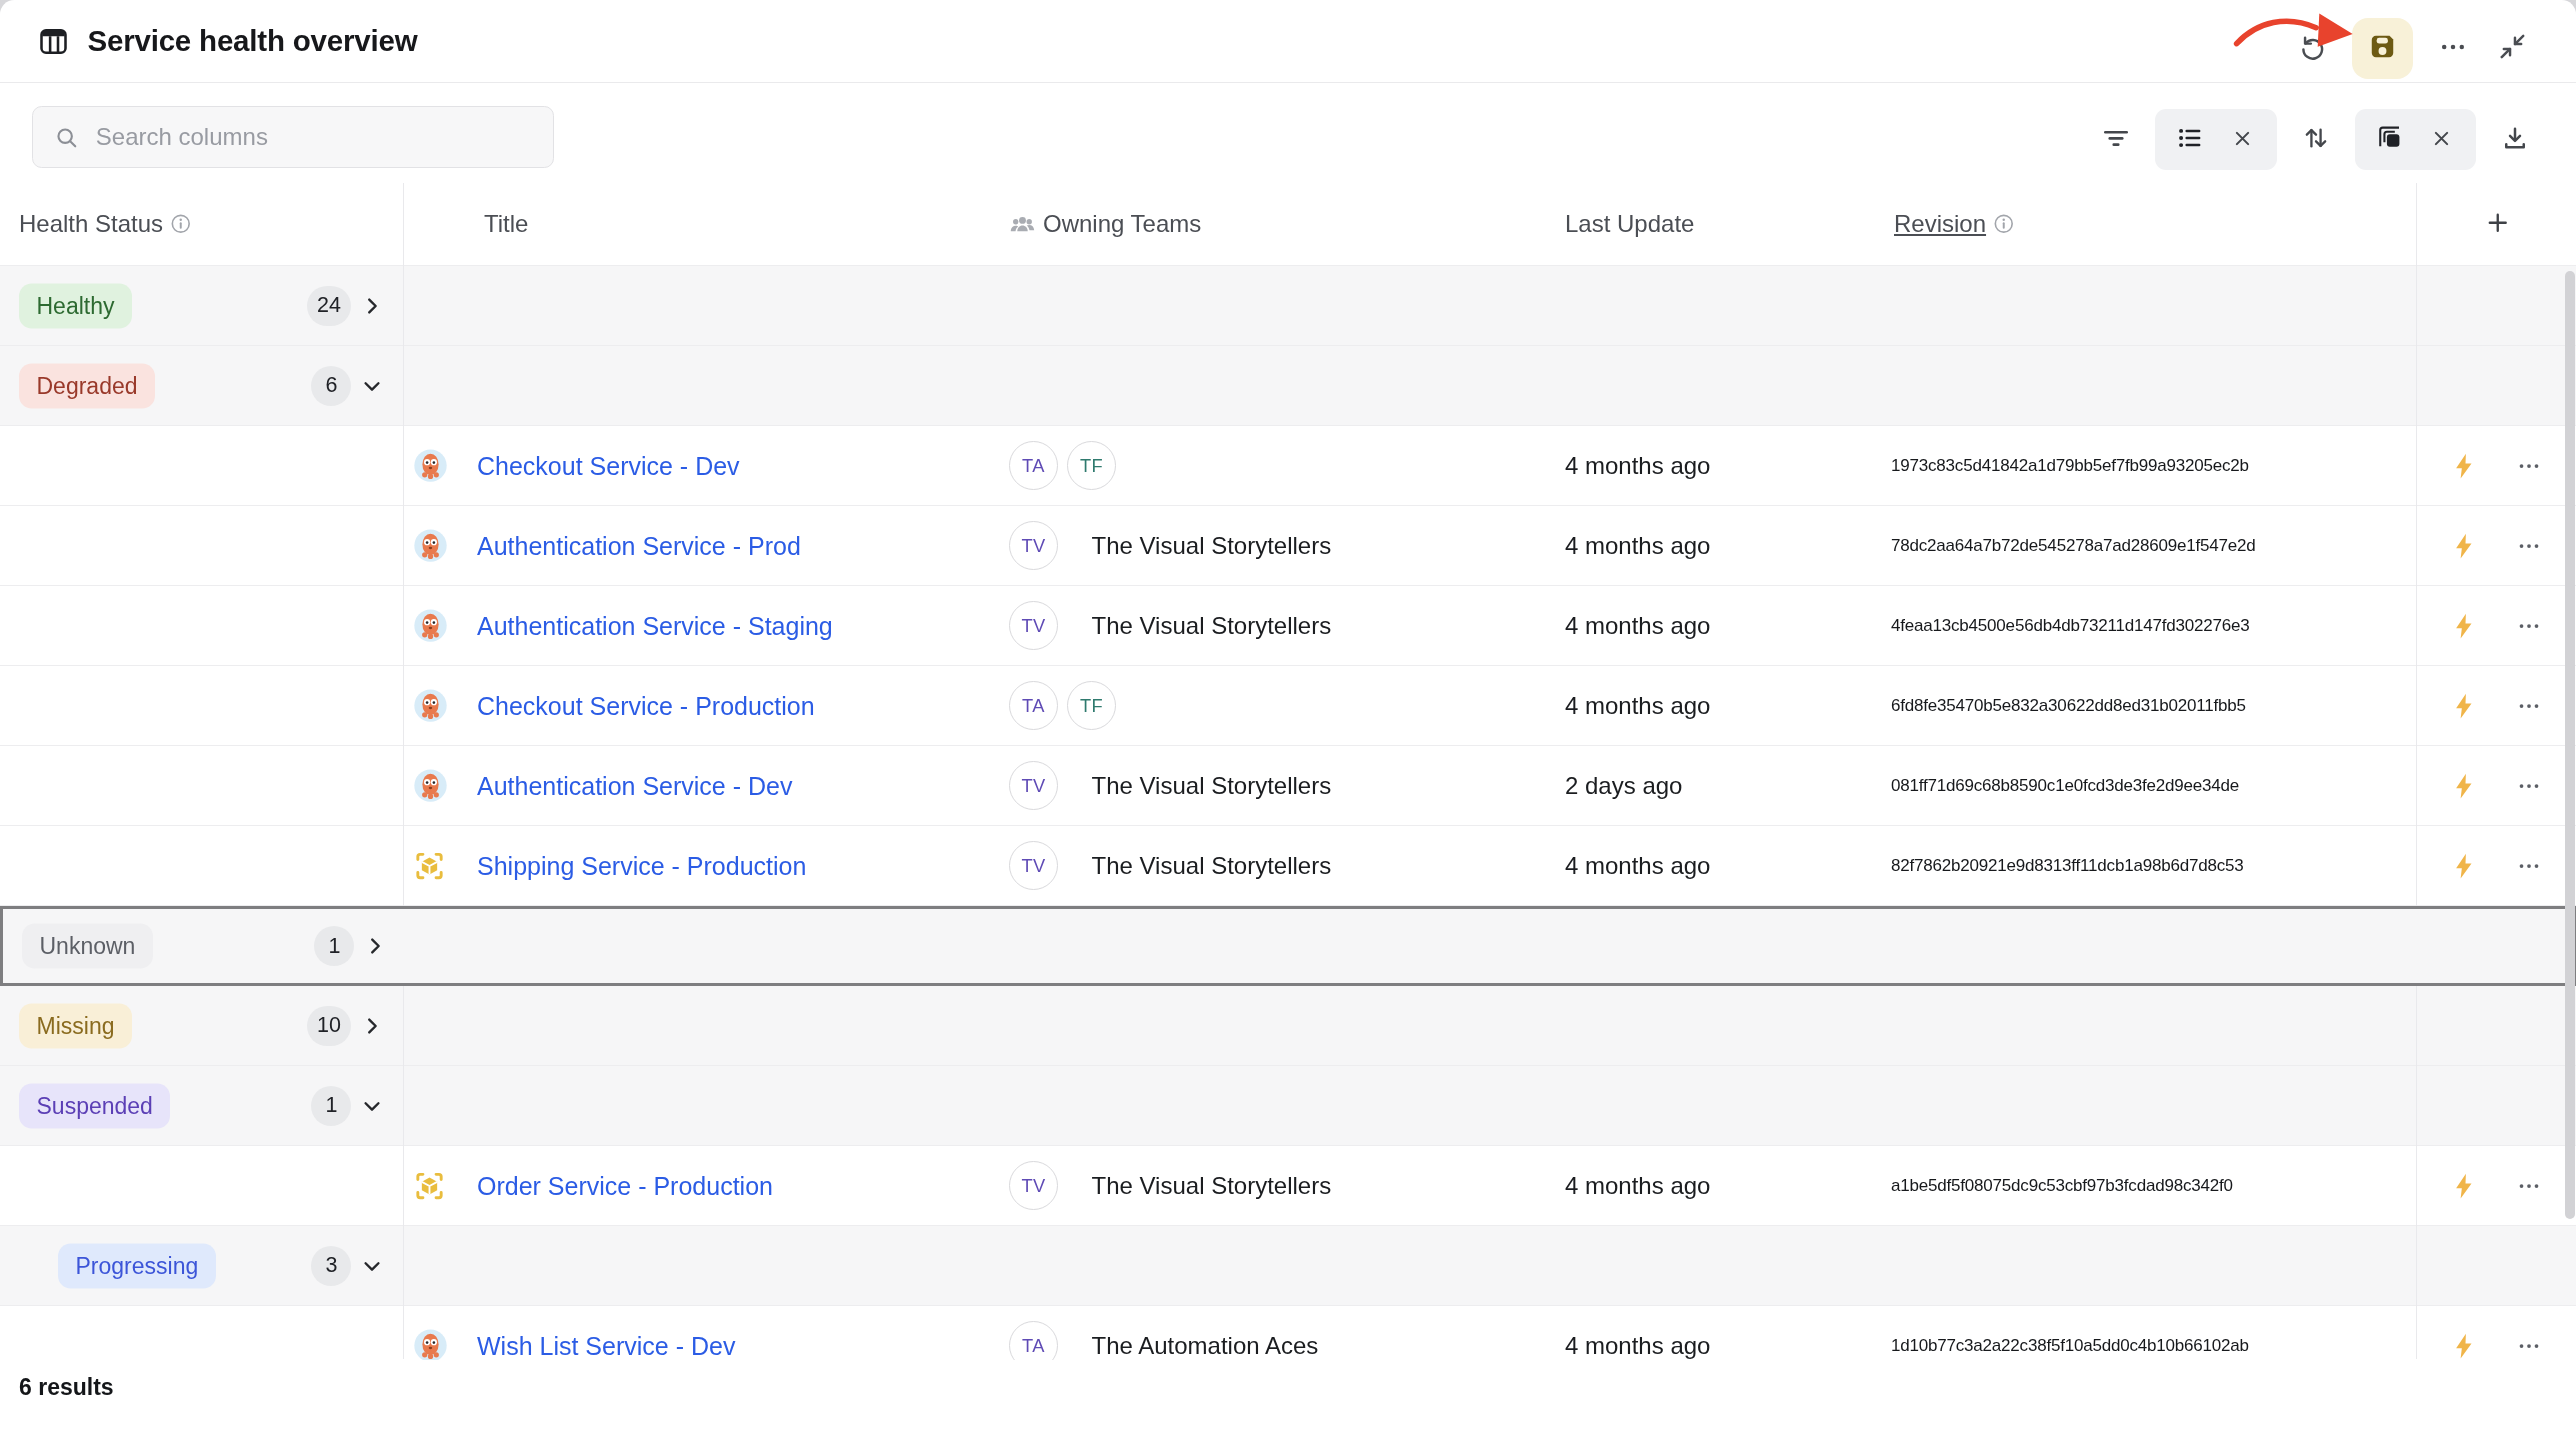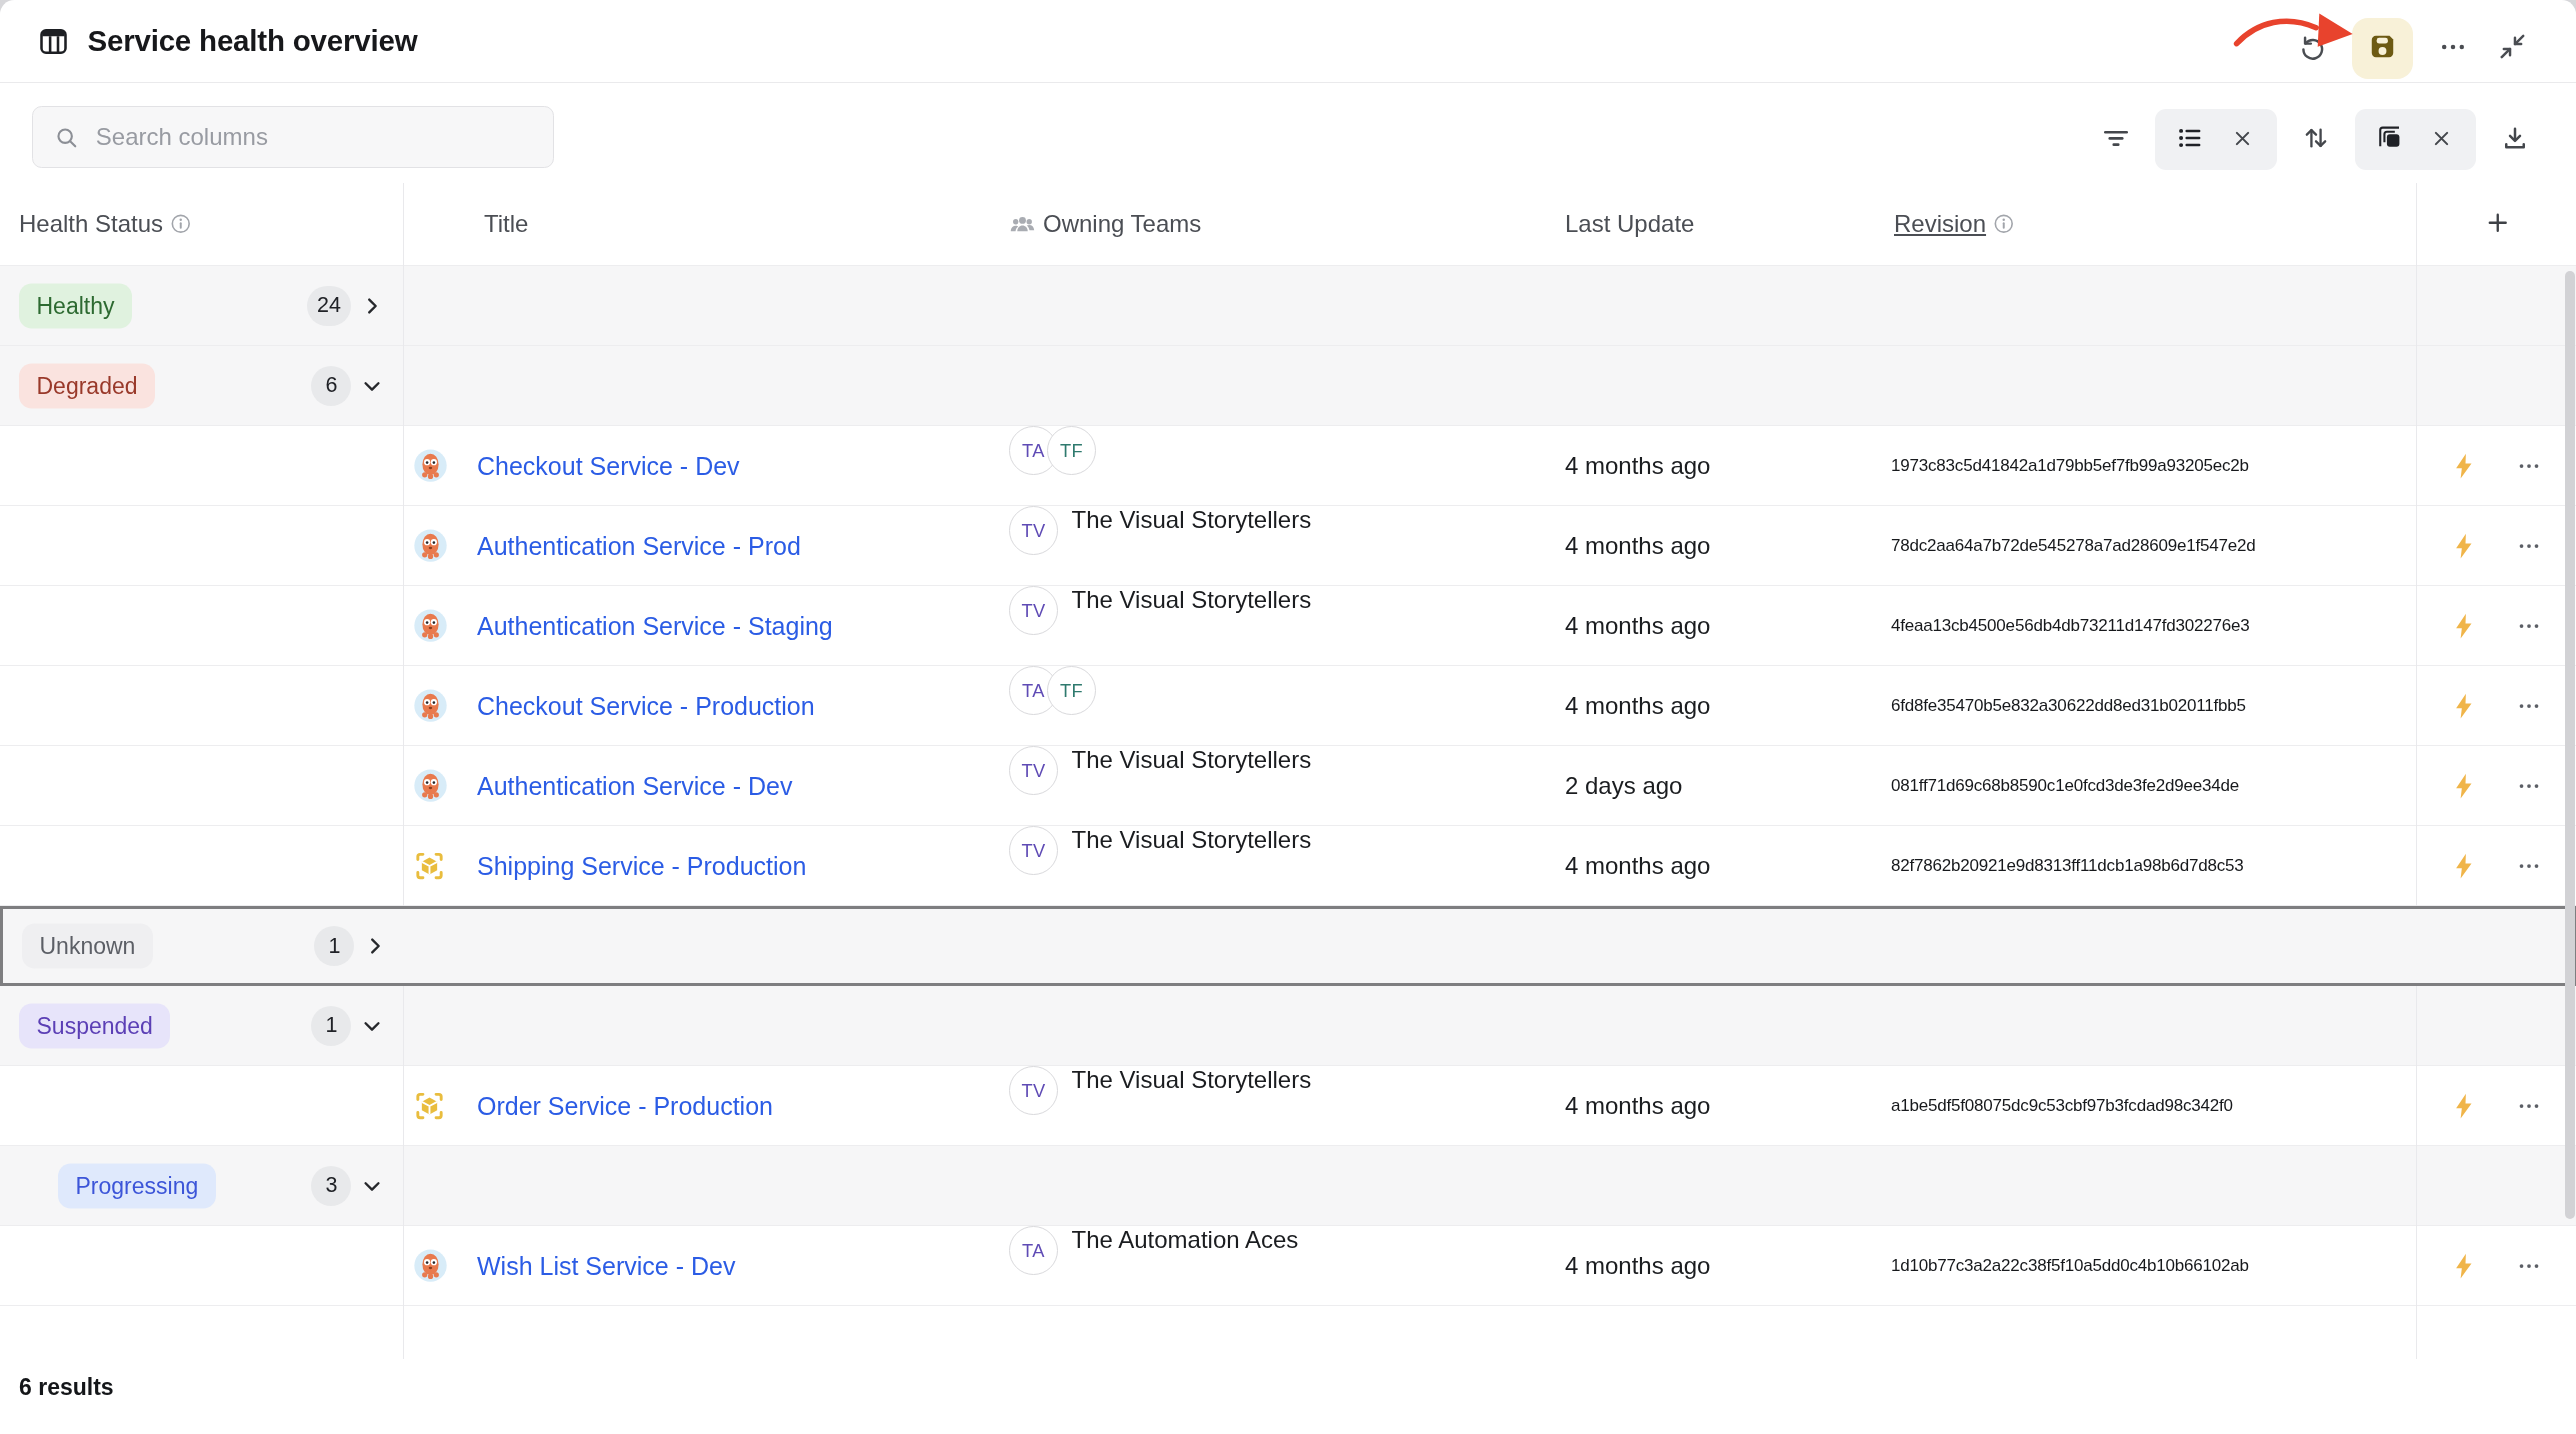--- a/index.html
+++ b/index.html
@@ -35,21 +35,21 @@
   .rows{position:absolute;top:265px;left:0;right:0;height:1094px;overflow:hidden;border-top:0.8px solid #ededef;}
   .row{position:relative;height:80px;border-bottom:0.8px solid #ededef;box-sizing:border-box;}
   .row.group{background:#f6f6f7;padding-left:13px;}
   .row.selected{border:3.2px solid #7e7e80;z-index:5;}
   .badge{position:absolute;left:19px;top:50%;transform:translateY(-50%);height:45px;display:inline-flex;align-items:center;padding:0 17.5px;border-radius:12.8px;font-size:23px;font-weight:500;}
   .count-zone{position:absolute;left:295px;width:88px;top:0;bottom:0;display:flex;align-items:center;justify-content:flex-end;gap:9.6px;}
   .count-pill{background:#e8e9eb;border-radius:796px;height:40px;min-width:40px;padding:0 10.4px;display:inline-flex;align-items:center;justify-content:center;font-size:21.5px;font-weight:500;color:#202227;box-sizing:border-box;}
   .chev{display:inline-flex;}
   .svc-icon{position:absolute;left:412px;top:50%;transform:translateY(-50%);display:inline-flex;}
   .svc-link{position:absolute;left:477px;top:50%;transform:translateY(-50%);font-size:25px;font-weight:500;color:#2b5ce5;text-decoration:none;white-space:nowrap;}
-  .teams{position:absolute;left:1009px;top:0;bottom:0;display:flex;}
+  .teams{position:absolute;left:1009px;top:0;bottom:0;display:flex;align-items:center;gap:20px;}
   .avatar{width:49px;height:49px;border-radius:50%;background:#fff;border:1.6px solid #d9d9dc;box-sizing:border-box;display:inline-flex;align-items:center;justify-content:center;font-size:18.3px;font-weight:500;letter-spacing:0.4px;}
   .avatar + .avatar{margin-left:-11px;}
   .team-name{font-size:24px;color:#1b1d20;margin-left:13.5px;white-space:nowrap;}
   .updated{position:absolute;left:1565px;top:50%;transform:translateY(-50%);font-size:24px;color:#1b1d20;white-space:nowrap;}
   .revision{position:absolute;left:1891px;top:50%;transform:translateY(-50%);font-size:17px;color:#17191c;white-space:nowrap;letter-spacing:-0.2px;}
   .actions{position:absolute;left:2416px;width:151px;top:0;bottom:0;display:flex;align-items:center;padding-left:30px;gap:30px;box-sizing:border-box;}
   .act-btn{width:35px;height:35px;display:flex;align-items:center;justify-content:center;}
 
   .vdiv{position:absolute;top:183px;height:1176px;width:0.8px;background:#e9e9ec;z-index:2;}
   .vd1{left:403px;} .vd2{left:2416px;}
@@ -494,20 +494,31 @@
           <span class="count-zone">
             <span class="count-pill">1</span>
             <span class="chev">
               <svg viewBox="0 0 24 24" width="22" height="22">
                 <path d="M9 5l7 7-7 7" fill="none" stroke="#26282c" stroke-width="2.6" stroke-linecap="round" stroke-linejoin="round"></path>
               </svg>
             </span>
           </span>
         </div>
         <div class="row group">
+          <span class="badge" style="background: rgb(249, 239, 215); color: rgb(138, 107, 31);">Missing</span>
+          <span class="count-zone">
+            <span class="count-pill">10</span>
+            <span class="chev">
+              <svg viewBox="0 0 24 24" width="22" height="22">
+                <path d="M9 5l7 7-7 7" fill="none" stroke="#26282c" stroke-width="2.6" stroke-linecap="round" stroke-linejoin="round"></path>
+              </svg>
+            </span>
+          </span>
+        </div>
+        <div class="row group">
           <span class="badge" style="background: rgb(231, 228, 250); color: rgb(91, 63, 181);">Suspended</span>
           <span class="count-zone">
             <span class="count-pill">1</span>
             <span class="chev">
               <svg viewBox="0 0 24 24" width="22" height="22">
                 <path d="M5 9l7 7 7-7" fill="none" stroke="#26282c" stroke-width="2.6" stroke-linecap="round" stroke-linejoin="round"></path>
               </svg>
             </span>
           </span>
         </div>

